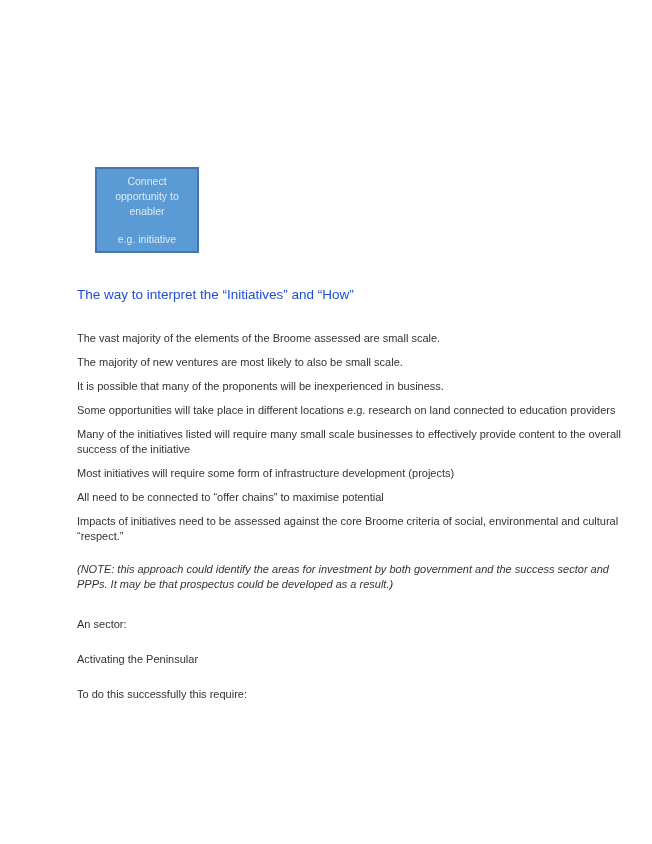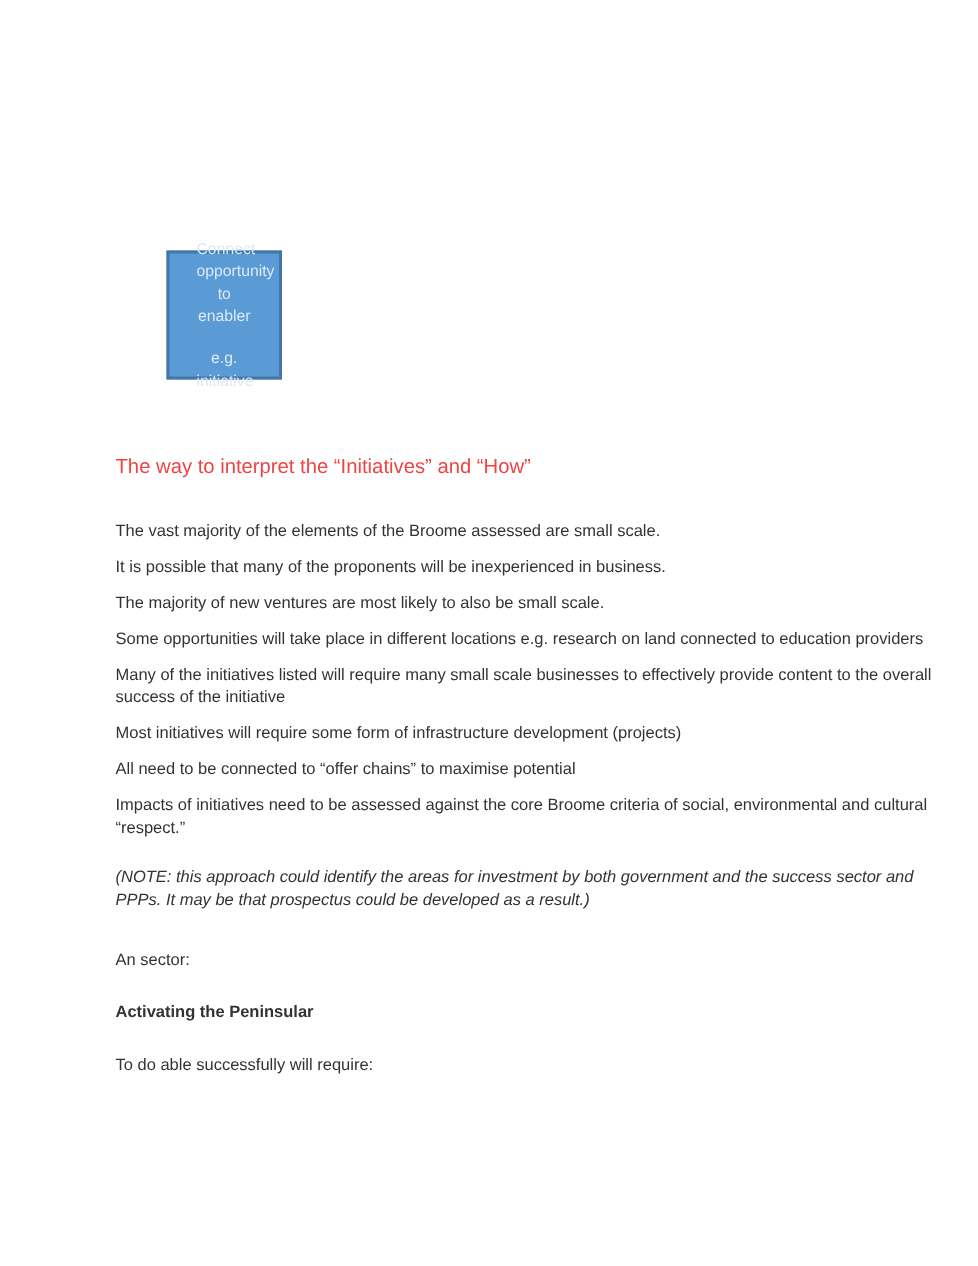--- a/index.html
+++ b/index.html
@@ -11,57 +11,56 @@
   }
   .page {
     position: relative;
     width: 652px; height: 844px;
     background: #ffffff;
   }
   
   .connector-box {
     position: absolute;
     left: 95px; top: 167px;
-    width: 77px; height: 86px;
+    width: 104px; height: 86px;
     background: #5B9BD5;
     border: 2px solid #4576A8;
     color: #DCE9F7;
     font-size: 10.5px;
     line-height: 15px;
     text-align: center;
     display: flex;
     flex-direction: column;
     justify-content: center;
     padding: 18px;
-    margin-left: 16px;
   }
   .connector-box .box-main { margin-bottom: 13px; }
   
   .content {
     position: absolute;
     left: 77px; top: 287px;
     width: 552px;
     color: #333333;
     font-size: 11px;
     line-height: 15px;
   }
   .heading {
-    color: #ef4444;
+    color: #1d4ed8;
     font-size: 13.5px;
     font-weight: normal;
     line-height: 16px;
-    margin: 16px 0 28px 0;
+    margin: 0 0 28px 0;
   }
   .content p { margin: 0 0 9px 0; }
   .note {
     font-style: italic;
     margin-top: 18px !important;
   }
   .an-example   { margin-top: 25px !important; }
-  .activating   { margin-top: 20px !important; font-weight: bold; }
+  .activating   { margin-top: 20px !important; }
   .to-do        { margin-top: 20px !important; }
   ul.req-list {
     margin: 0;
     padding-left: 38px;
     list-style: disc;
   }
   ul.req-list li {
     padding-left: 4px;
     line-height: 15px;
   }
@@ -73,29 +72,29 @@
 
   <div class="connector-box">
     <div class="box-main">Connect opportunity to enabler</div>
     <div class="box-sub">e.g. initiative</div>
   </div>
 
   <div class="content">
     <h2 class="heading">The way to interpret the “Initiatives” and “How”</h2>
 
     <p>The vast majority of the elements of the Broome assessed are small scale.</p>
+    <p>The majority of new ventures are most likely to also be small scale.</p>
     <p>It is possible that many of the proponents will be inexperienced in business.</p>
-    <p>The majority of new ventures are most likely to also be small scale.</p>
     <p>Some opportunities will take place in different locations e.g. research on land connected to education providers</p>
     <p>Many of the initiatives listed will require many small scale businesses to effectively provide content to the overall success of the initiative</p>
     <p>Most initiatives will require some form of infrastructure development (projects)</p>
     <p>All need to be connected to “offer chains” to maximise potential</p>
     <p>Impacts of initiatives need to be assessed against the core Broome criteria of social, environmental and cultural “respect.”</p>
 
     <p class="note">(NOTE: this approach could identify the areas for investment by both government and the success sector and PPPs. It may be that prospectus could be developed as a result.)</p>
 
     <p class="an-example">An sector:</p>
     <p class="activating">Activating the Peninsular</p>
-    <p class="to-do">To do able successfully will require:</p>
+    <p class="to-do">To do this successfully this require:</p>
 
   </div>
 
 </div>
 
 </body></html>

